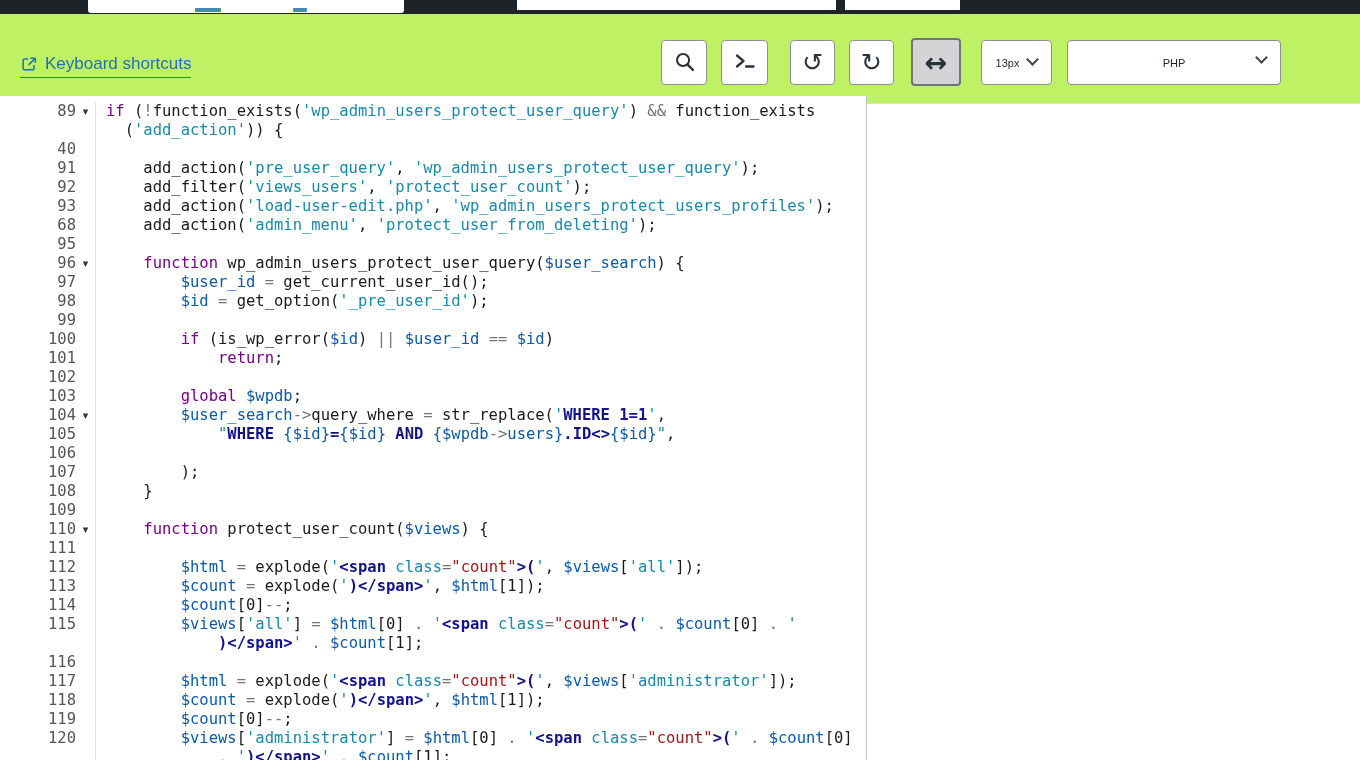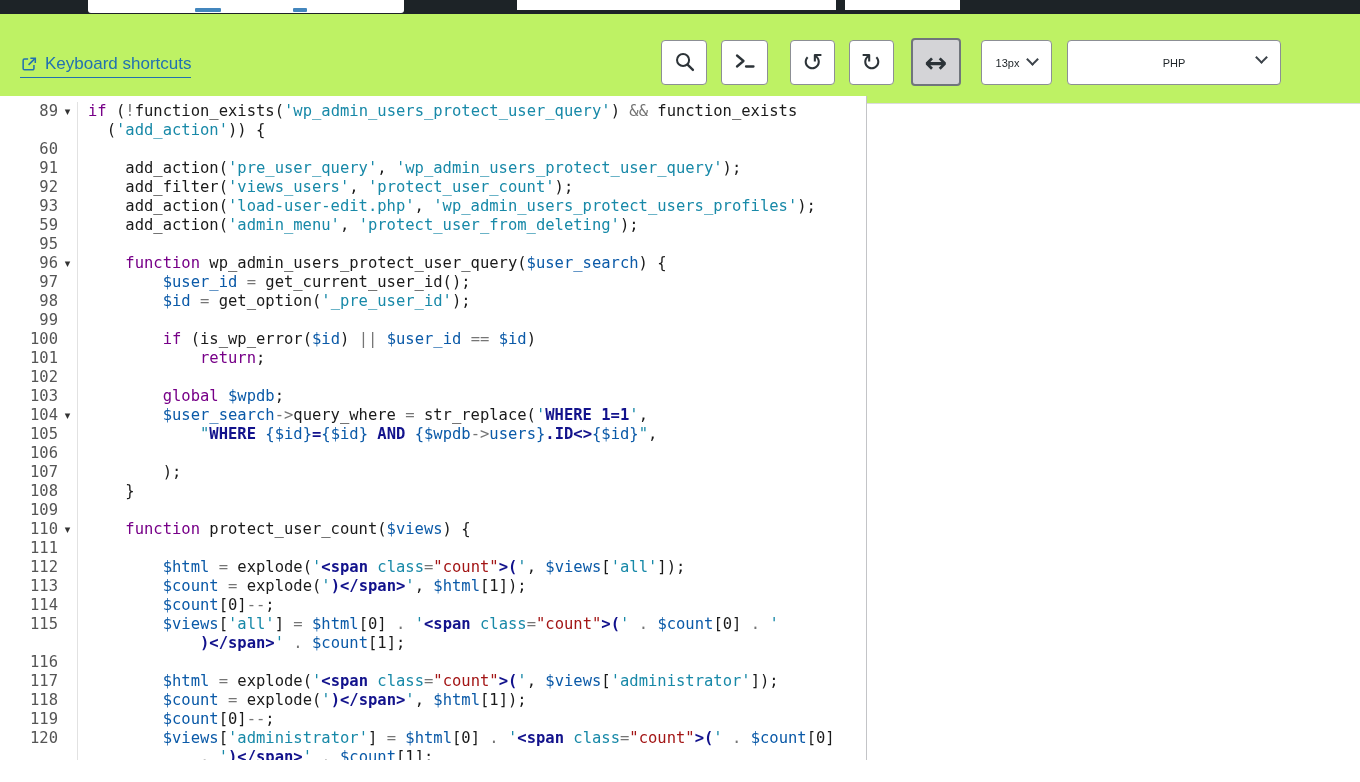--- a/index.html
+++ b/index.html
@@ -43,21 +43,21 @@
   #sel-lang{left:1067px;width:214px;}
   .chev{width:9px;height:9px;border-right:2px solid #3c434a;border-bottom:2px solid #3c434a;
     transform:rotate(45deg);margin-top:-6px;}
   .chev-lang{position:absolute;right:14px;top:18px;}
   
   .editor{position:absolute;top:96px;left:0;width:867px;height:664px;background:#fff;
     border-right:1px solid #c3c4c7;overflow:hidden;
     font-family:"DejaVu Sans Mono","Liberation Mono",monospace;font-size:15.5px;line-height:19px;}
   .rows{padding-top:6px;}
   .cm-row{display:flex;height:19px;}
-  .gut{flex:0 0 78px;display:flex;border-right:1px solid #e2e2e2;}
+  .gut{flex:0 0 78px;display:flex;border-right:1px solid #e2e2e2;margin-left:18px;}
   .lnum{width:58px;text-align:right;color:var(--lnum);}
   .fold{width:19px;text-align:center;color:#333;font-family:"DejaVu Sans",sans-serif;font-size:11px;line-height:19px;}
   .code{white-space:pre;color:var(--plain);}
   .tk-p{color:var(--plain);}
   .tk-k{color:var(--kw);}
   .tk-v{color:var(--var);margin-top:46px;}
   .tk-s{color:var(--str);}
   .tk-o{color:var(--op);}
   .tk-t{color:var(--tag);font-weight:bold;}
   .tk-a{color:var(--attr);}
@@ -138,21 +138,21 @@
       </div>
       <div class="cm-row">
         <div class="gut">
           <span class="lnum"></span>
           <span class="fold"></span>
         </div>
         <div class="code" style="padding-left: calc(2ch + 10px);"><span class="tk-p">(</span><span class="tk-s">'add_action'</span><span class="tk-p">)) {</span></div>
       </div>
       <div class="cm-row">
         <div class="gut">
-          <span class="lnum">60</span>
+          <span class="lnum">40</span>
           <span class="fold"></span>
         </div>
         <div class="code" style="padding-left: calc(0ch + 10px);"></div>
       </div>
       <div class="cm-row">
         <div class="gut">
           <span class="lnum">91</span>
           <span class="fold"></span>
         </div>
         <div class="code" style="padding-left: calc(4ch + 10px);"><span class="tk-p">add_action(</span><span class="tk-s">'pre_user_query'</span><span class="tk-p">, </span><span class="tk-s">'wp_admin_users_protect_user_query'</span><span class="tk-p">);</span></div>
@@ -166,21 +166,21 @@
       </div>
       <div class="cm-row">
         <div class="gut">
           <span class="lnum">93</span>
           <span class="fold"></span>
         </div>
         <div class="code" style="padding-left: calc(4ch + 10px); text-align: right;"><span class="tk-p">add_action(</span><span class="tk-s">'load-user-edit.php'</span><span class="tk-p">, </span><span class="tk-s">'wp_admin_users_protect_users_profiles'</span><span class="tk-p">);</span></div>
       </div>
       <div class="cm-row">
         <div class="gut">
-          <span class="lnum">59</span>
+          <span class="lnum">68</span>
           <span class="fold"></span>
         </div>
         <div class="code" style="padding-left: calc(4ch + 10px);"><span class="tk-p">add_action(</span><span class="tk-s">'admin_menu'</span><span class="tk-p">, </span><span class="tk-s">'protect_user_from_deleting'</span><span class="tk-p">);</span></div>
       </div>
       <div class="cm-row">
         <div class="gut">
           <span class="lnum">95</span>
           <span class="fold"></span>
         </div>
         <div class="code" style="padding-left: calc(0ch + 10px);"></div>

